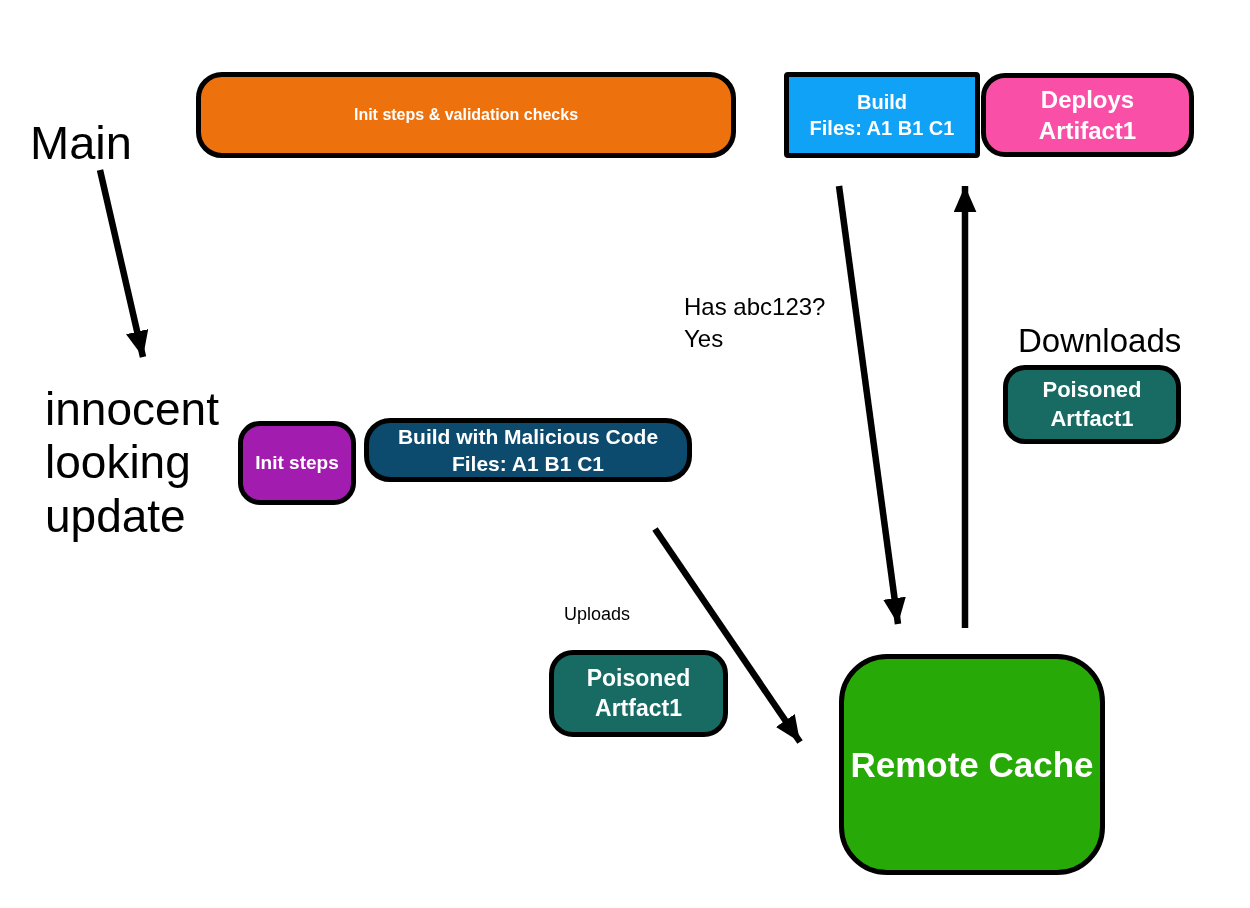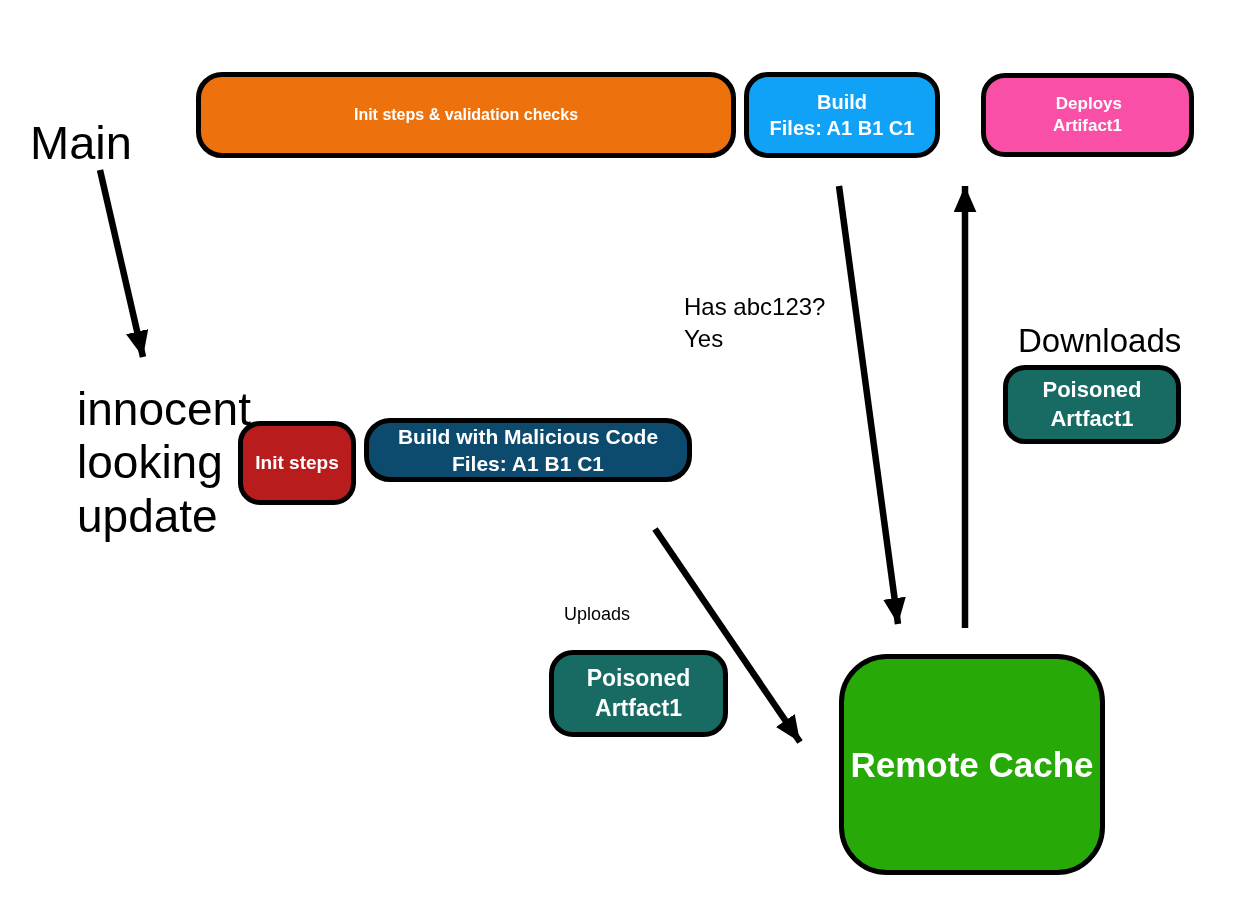--- a/index.html
+++ b/index.html
@@ -29,34 +29,34 @@
     color: #ffffff;
     font-weight: bold;
     display: flex;
     align-items: center;
     justify-content: center;
     text-align: center;
     white-space: pre-line;
     line-height: 1.3;
   }
   .node-init-validation { left:196px; top:72px;  width:540px; height:86px;  border-radius:26px; background:#ED720E; font-size:16px; }
-  .node-build-main      { left:744px; top:72px;  width:196px; height:86px;  border-radius:24px; background:#0FA2F7; font-size:20px; }
-  .node-deploys         { left:981px; top:73px;  width:213px; height:84px;  border-radius:24px; background:#F94FA6; font-size:17px;text-align:right; }
-  .node-init-steps      { left:238px; top:421px; width:118px; height:84px;  border-radius:22px; background:#b91c1c; font-size:19px; }
+  .node-build-main      { left:784px; top:72px;  width:196px; height:86px;  border-radius:4px; background:#0FA2F7; font-size:20px; }
+  .node-deploys         { left:981px; top:73px;  width:213px; height:84px;  border-radius:24px; background:#F94FA6; font-size:24px; }
+  .node-init-steps      { left:238px; top:421px; width:118px; height:84px;  border-radius:22px; background:#a21caf; font-size:19px; }
   .node-build-malicious { left:364px; top:418px; width:328px; height:64px;  border-radius:26px; background:#0c4a6e; font-size:21px; }
   .node-poisoned-download{ left:1003px; top:365px; width:178px; height:79px; border-radius:22px; background:#176B63; font-size:22px; }
   .node-poisoned-upload { left:549px; top:650px; width:179px; height:87px;  border-radius:24px; background:#176B63; font-size:23px; }
   .node-remote-cache    { left:815px; top:654px; width:266px; height:221px; border-radius:48px; background:#27AA08; font-size:35px;margin-left:24px; }
   .freelabel {
     position: absolute;
     color: #000000;
     white-space: pre-line;
   }
   .label-main       { left:30px;  top:76px;  font-size:47px; line-height:1.15;margin-top:40px; }
-  .label-innocent   { left:45px;  top:383px; font-size:46px; line-height:1.16;margin-left:32px; }
+  .label-innocent   { left:45px;  top:383px; font-size:46px; line-height:1.16; }
   .label-has-hash   { left:684px; top:291px; font-size:24px; line-height:1.32; }
   .label-downloads  { left:1018px;top:322px; font-size:33px; }
   .label-uploads    { left:564px; top:604px; font-size:18px; }
 </style>
 </head>
 <body>
 
 <div class="canvas">
 
   <svg class="arrows" viewBox="0 0 1250 908" xmlns="http://www.w3.org/2000/svg">

